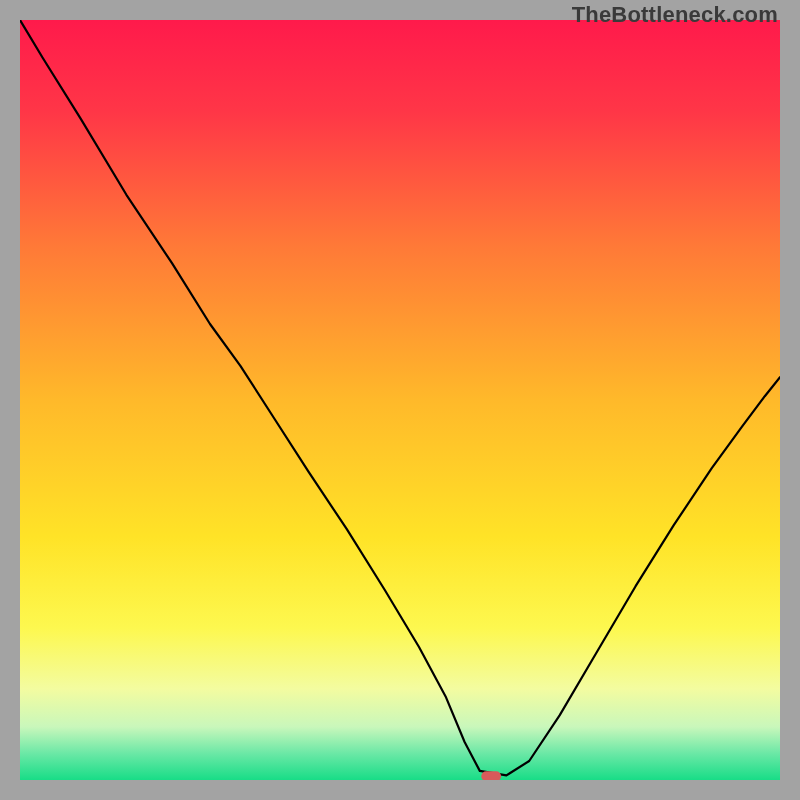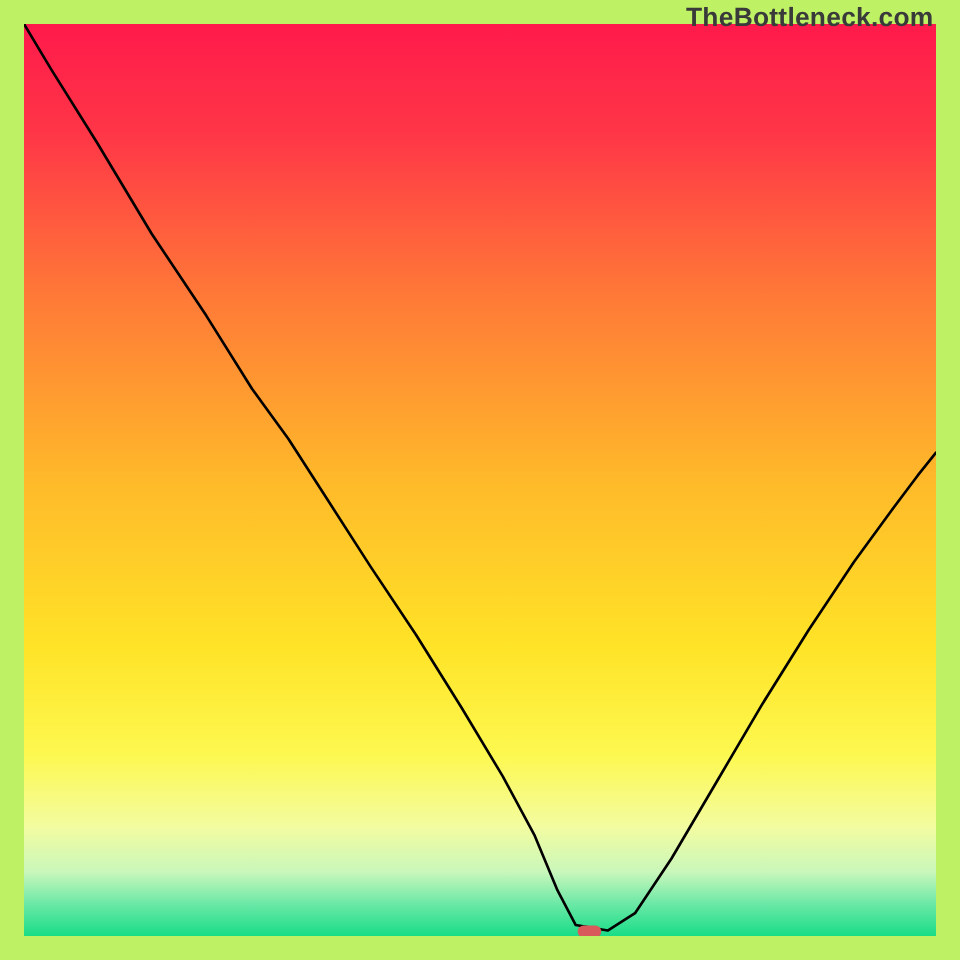--- a/index.html
+++ b/index.html
@@ -8,21 +8,21 @@
     width: 800px;
     height: 800px;
     overflow: hidden;
     background: #000;
     font-family: Arial, Helvetica, sans-serif;
   }
   .frame {
     position: relative;
     width: 800px;
     height: 800px;
-    background: #bef264;
+    background: #a3a3a3;
   }
   .plot-area {
     position: absolute;
     left: 20px;
     top: 20px;
     width: 760px;
     height: 760px;
   }
   .watermark {
     position: absolute;

